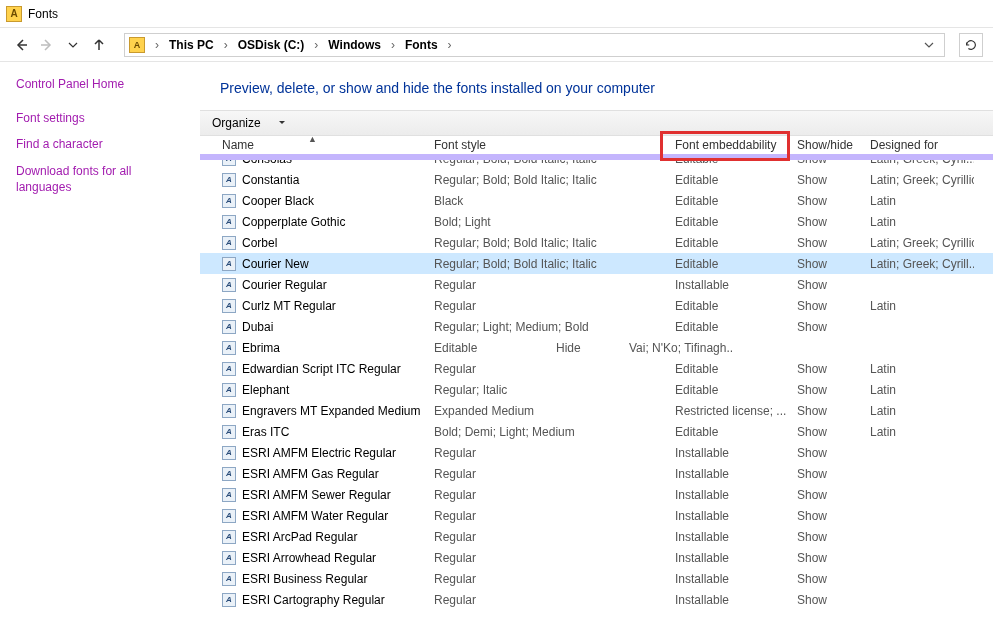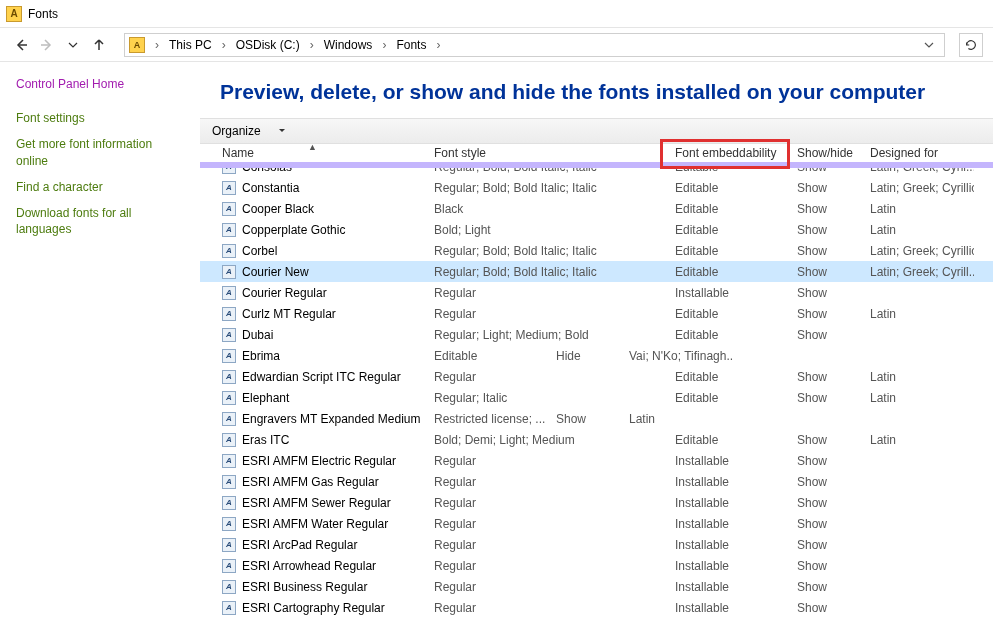--- a/index.html
+++ b/index.html
@@ -53,20 +53,21 @@
       height: 24px;
       margin: 0 6px 0 10px;
       padding: 0 4px;
     }
     .address .app-icon { width: 16px; height:16px; margin-right: 6px; }
     .crumb {
       display: inline-flex; align-items: center;
       padding: 0 6px; height: 100%;
       cursor: pointer;
       white-space: nowrap;
+      font-weight: bold;
     }
     .crumb-sep { width: 12px; display: inline-flex; justify-content:center; color: #666; }
     .address-tail { flex:1; }
     .address-chevron { padding: 0 6px; color:#666; cursor:pointer; }
     .refresh-btn {
       width: 24px; height: 24px;
       display:inline-flex; align-items:center; justify-content:center;
       border:1px solid #cfcfcf;
       cursor:pointer;
       margin-left:4px;
@@ -75,38 +76,38 @@
       display: flex;
       height: calc(629px - 28px - 34px);
     }
     .sidebar {
       width: 200px;
       padding: 14px 16px;
       flex-shrink: 0;
     }
     .sidebar a {
       display: block;
-      color: #4d7c0f;
+      color: #a21caf;
       text-decoration: none;
       font-size: 12px;
       margin-bottom: 10px;
       cursor: pointer;
       line-height: 1.35;
     }
     .sidebar a.home { color: #a21caf; margin-bottom: 18px; }
     .content {
       flex: 1;
       display: flex;
       flex-direction: column;
       overflow: hidden;
     }
     .heading {
       color: #003399;
-      font-size: 21px;
-      font-weight: 700;
+      font-size: 14px;
+      font-weight: 400;
       padding: 18px 2px 14px 20px;
     }
     .toolbar {
       height: 26px;
       background: linear-gradient(#f7f7f7, #ececec);
       border-top: 1px solid #e0e0e0;
       border-bottom: 1px solid #e0e0e0;
       display: flex; align-items: center;
       padding: 0 6px;
     }
@@ -220,21 +221,20 @@
         <path d="M3 5 L3 8 L6 8" stroke="#333" stroke-width="1.3" fill="none"></path>
       </svg>
   </span>
 </div>
 
 <div class="body">
   <div class="sidebar">
     <a class="home">Control Panel Home</a>
     <div id="sidebar-links">
         <a>Font settings</a>
-        <a>Get more font information online</a>
         <a>Find a character</a>
         <a>Download fonts for all languages</a>
       </div>
   </div>
   <div class="content">
     <div class="heading">Preview, delete, or show and hide the fonts installed on your computer</div>
     <div class="toolbar">
       <span class="tb-btn">
         <span>Organize</span>
         <svg width="8" height="8" viewBox="0 0 8 8">
@@ -371,20 +371,21 @@
           <div class="col col-style">Regular; Italic</div>
           <div class="col col-embed">Editable</div>
           <div class="col col-show">Show</div>
           <div class="col col-design">Latin</div>
         </div>
         <div class="row">
           <div class="col col-name">
             <span class="font-icon">A</span>
             <span>Engravers MT Expanded Medium</span>
           </div>
+          <div class="col col-style">Expanded Medium</div>
           <div class="col col-embed">Restricted license; ...</div>
           <div class="col col-show">Show</div>
           <div class="col col-design">Latin</div>
         </div>
         <div class="row">
           <div class="col col-name">
             <span class="font-icon">A</span>
             <span>Eras ITC</span>
           </div>
           <div class="col col-style">Bold; Demi; Light; Medium</div>

